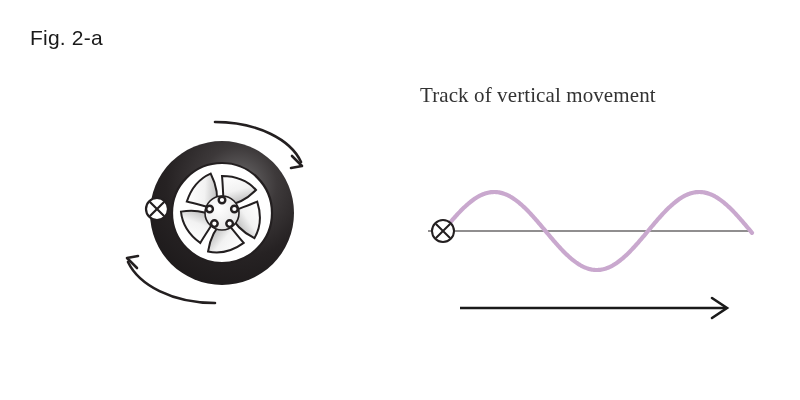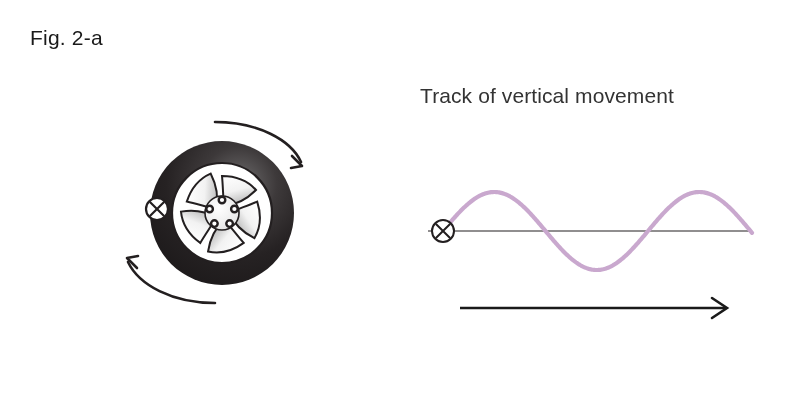--- a/index.html
+++ b/index.html
@@ -39,20 +39,21 @@
     width: 340px;
     font-size: 21px;
     font-weight: 400;
     color: #333333;
     line-height: 1.32;
     letter-spacing: 0.1px;
   }
   .caption-line {
     display: block;
     white-space: nowrap;
+    font-family: Liberation Serif, serif;
   }
   .svg-layer {
     position: absolute;
     left: 0;
     top: 0;
     width: 800px;
     height: 400px;
     pointer-events: none;
   }
 </style>

